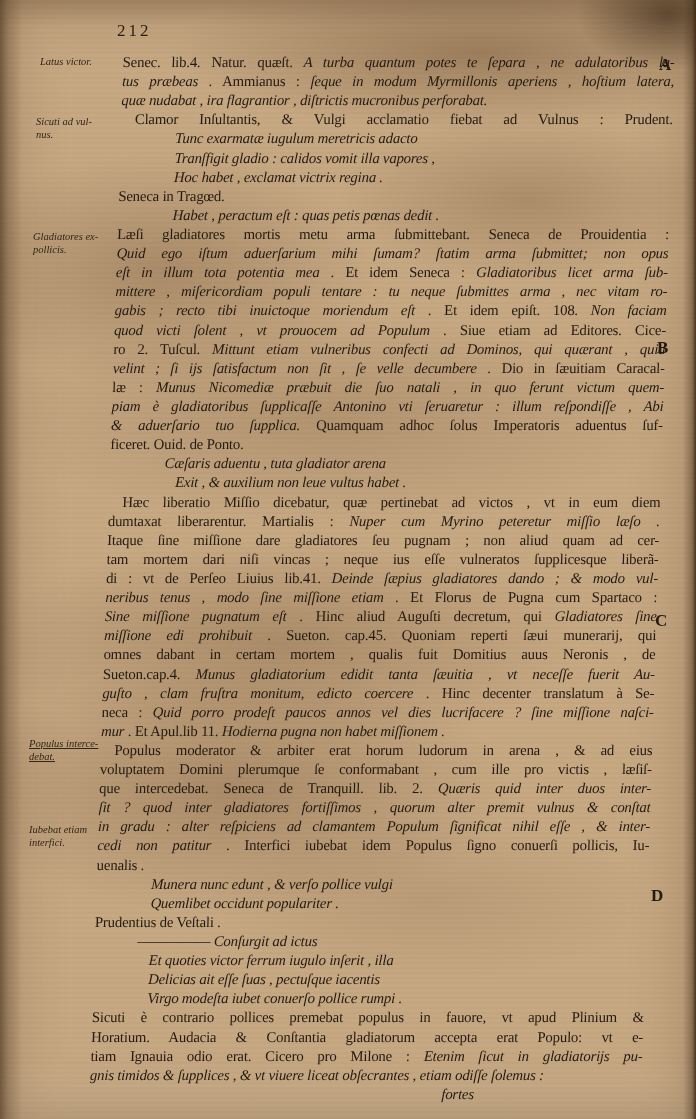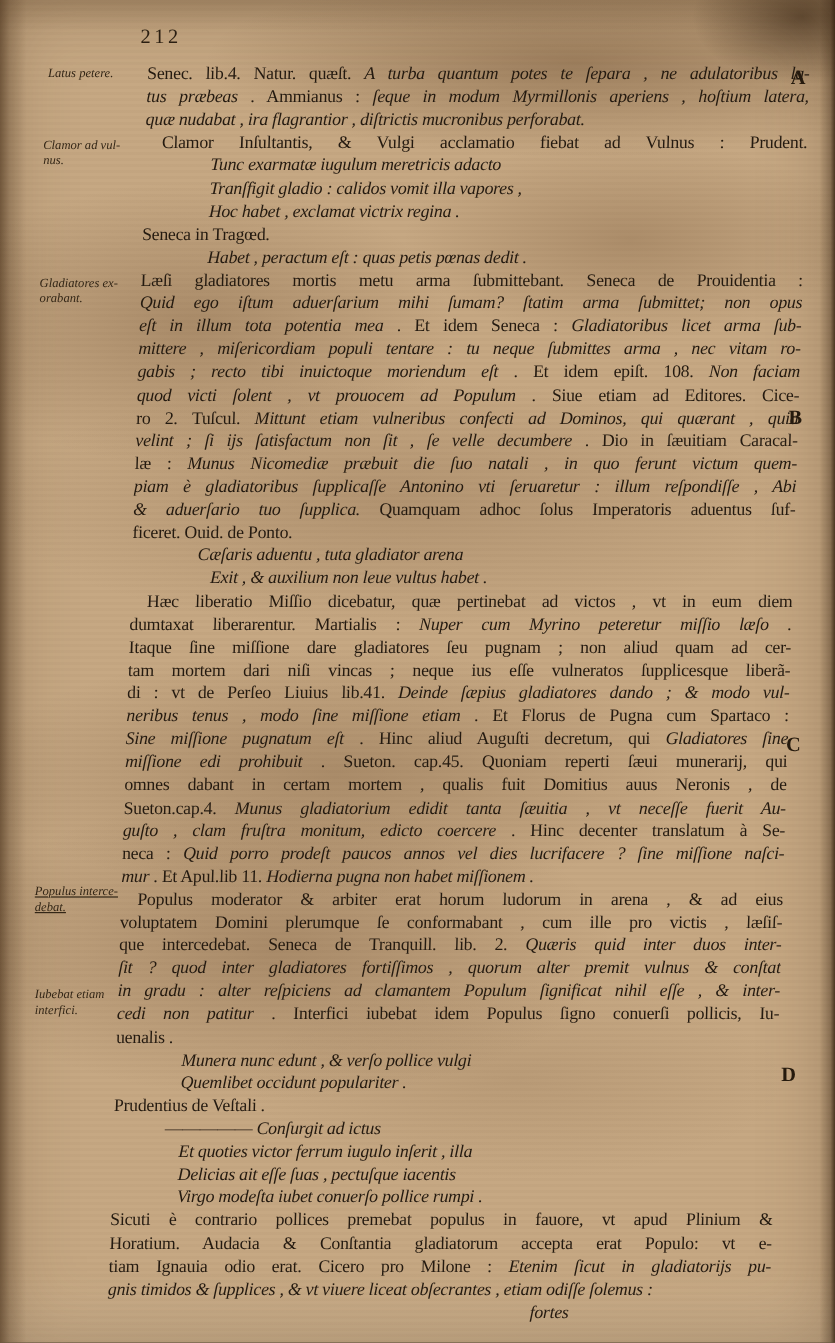--- a/index.html
+++ b/index.html
@@ -57,25 +57,25 @@
   .mC{left:655px;top:611px;}
   .mD{left:651px;top:886px;}
 </style>
 </head>
 <body>
 
 <div class="page">
 
   <div class="pagenum">212</div>
 
-  <div class="note n1">Latus petere.</div>
-  <div class="note n2">Clamor ad vul-
+  <div class="note n1">Latus victor.</div>
+  <div class="note n2">Sicuti ad vul-
 nus.</div>
   <div class="note n3">Gladiatores ex-
-orabant.</div>
+pollicis.</div>
   <div class="note n4">Populus interce-
 debat.</div>
   <div class="note n5">Iubebat etiam
 interfici.</div>
 
   <div class="mletter mA">A</div>
   <div class="mletter mB">B</div>
   <div class="mletter mC">C</div>
   <div class="mletter mD">D</div>
 

